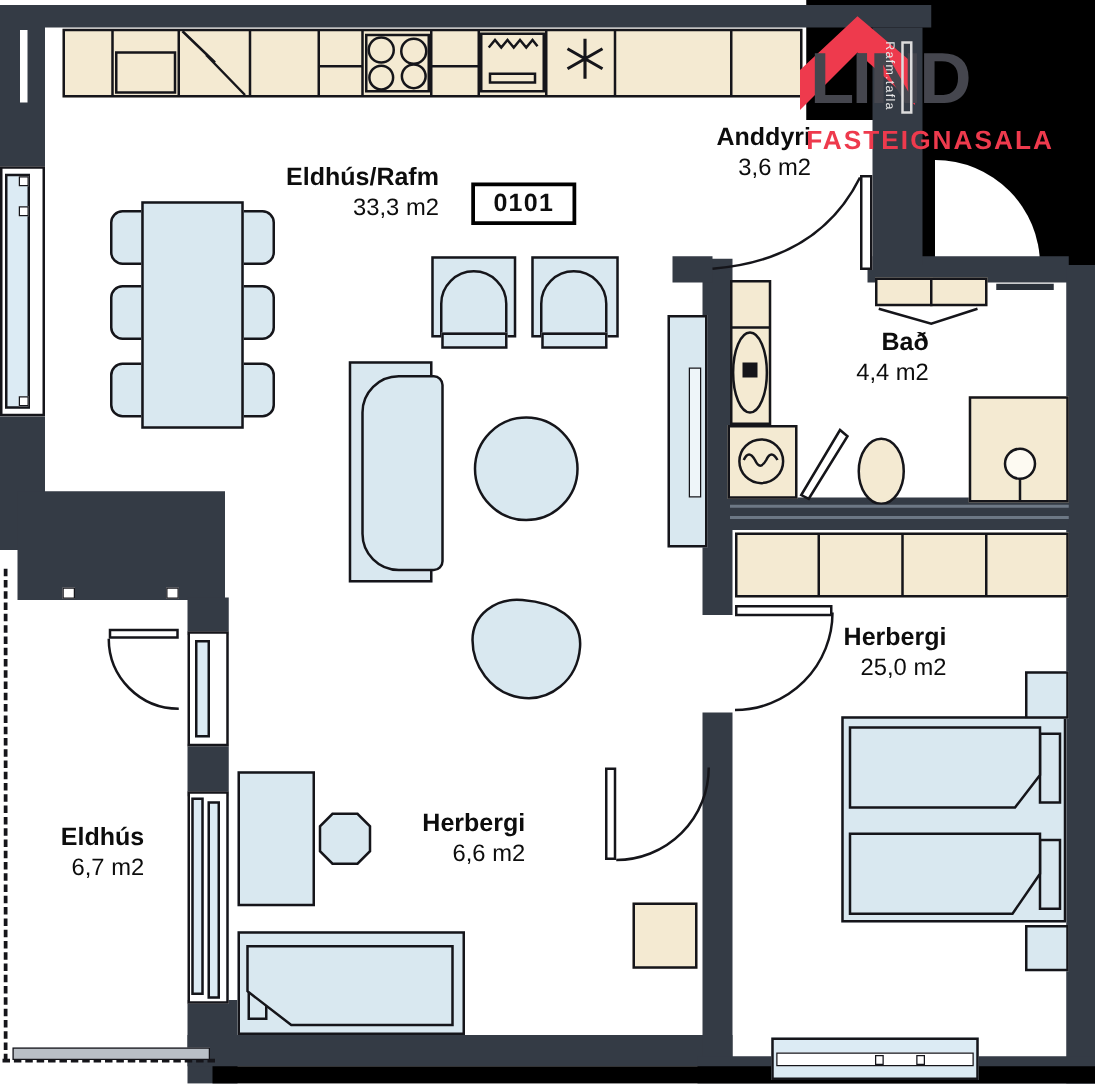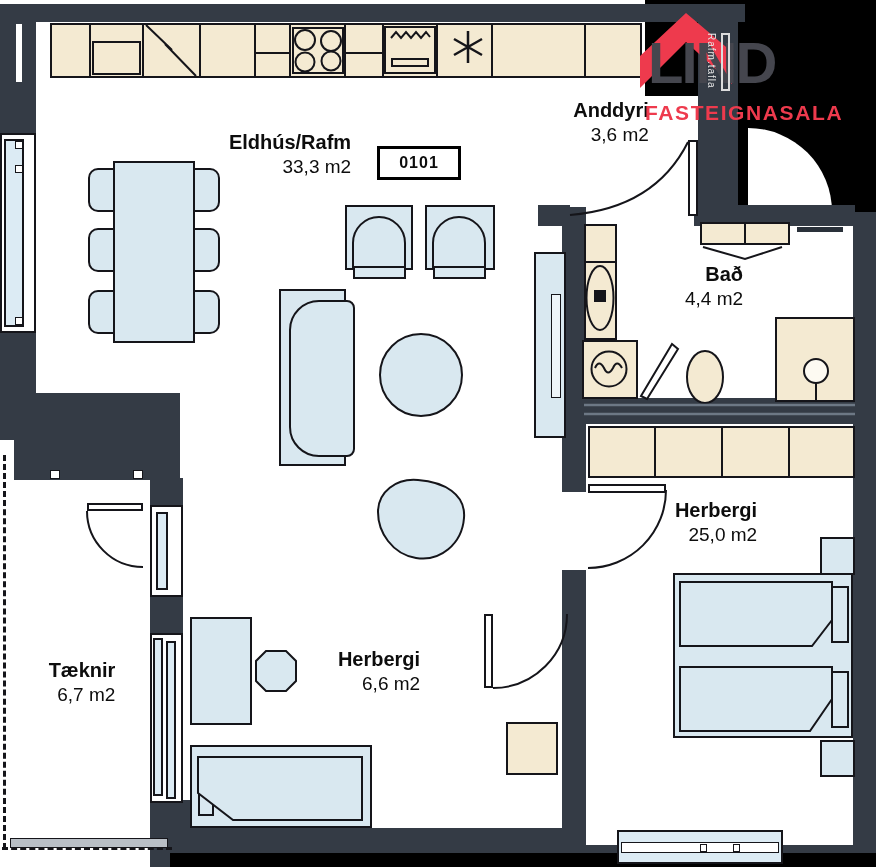--- a/index.html
+++ b/index.html
@@ -13,21 +13,21 @@
   .blue{position:absolute;background:#d9e8f0;border:2px solid #15151a}
   .win{position:absolute;background:#fff;border:2px solid #15151a}
   .glz{position:absolute;background:#dcebf4;border:2px solid #15151a}
   .clip{position:absolute;background:#fff;border:1.5px solid #15151a}
   .leaf{position:absolute;background:#fff;border:2px solid #15151a}
   .lbl{position:absolute;transform:translateX(-50%);text-align:right;white-space:nowrap}
   .name{font-size:20px;font-weight:700;line-height:1.25}
   .area{font-size:19px;font-weight:400;line-height:1.25}
   .ov{position:absolute;left:0;top:0}
   #unitbox{position:absolute;left:377px;top:146px;width:84px;height:34px;border:3px solid #000;
-           background:#fff;font-size:16px;font-weight:700;text-align:center;line-height:28px;letter-spacing:1px}
+           background:#fff;font-size:20px;font-weight:700;text-align:center;line-height:28px;letter-spacing:1px}
   #taeknibox{position:absolute;left:33px;top:424px;width:127px;height:44px;border:3px solid #000;
            background:#fff;font-size:22px;font-weight:700;text-align:center;line-height:38px}
   #lind{position:absolute;left:648px;top:34px;width:220px;font-size:58px;font-weight:800;
         letter-spacing:-2px;color:#45464e;line-height:1}
   #fast{position:absolute;left:645px;top:101px;font-size:21px;font-weight:600;
         letter-spacing:1.6px;color:#ee3a4d}
   #rafm{position:absolute;left:703px;top:33px;width:14px;height:120px;color:#e8e8e8;font-size:10px;
         writing-mode:vertical-rl;letter-spacing:1px}
   #rafmpanel{position:absolute;left:721px;top:33px;width:9px;height:58px;border:2px solid #dcdcdc;background:transparent}
   .dashv{position:absolute;left:3px;top:455px;width:0;height:394px;border-left:3px dashed #15151a}
@@ -205,21 +205,21 @@
   </div>
   <div class="lbl" style="left:716px;top:498px">
     <div class="name">Herbergi</div>
     <div class="area">25,0 m2</div>
   </div>
   <div class="lbl" style="left:379px;top:647px">
     <div class="name">Herbergi</div>
     <div class="area">6,6 m2</div>
   </div>
   <div class="lbl" style="left:82px;top:658px">
-    <div class="name">Tæknir</div>
+    <div class="name">Eldhús</div>
     <div class="area">6,7 m2</div>
   </div>
 
   <svg class="ov" width="876" height="867" viewBox="0 0 876 867" style="pointer-events:none">
     <path d="M640,88 L640,56 L686,13 L732,52 L732,84 L686,42 Z" fill="#ee3a4d"></path>
   </svg>
   <div id="fast">FASTEIGNASALA</div>
   <div id="lind">LIND</div>
   <div id="rafm">Rafm.tafla</div>
   <div id="rafmpanel"></div>

